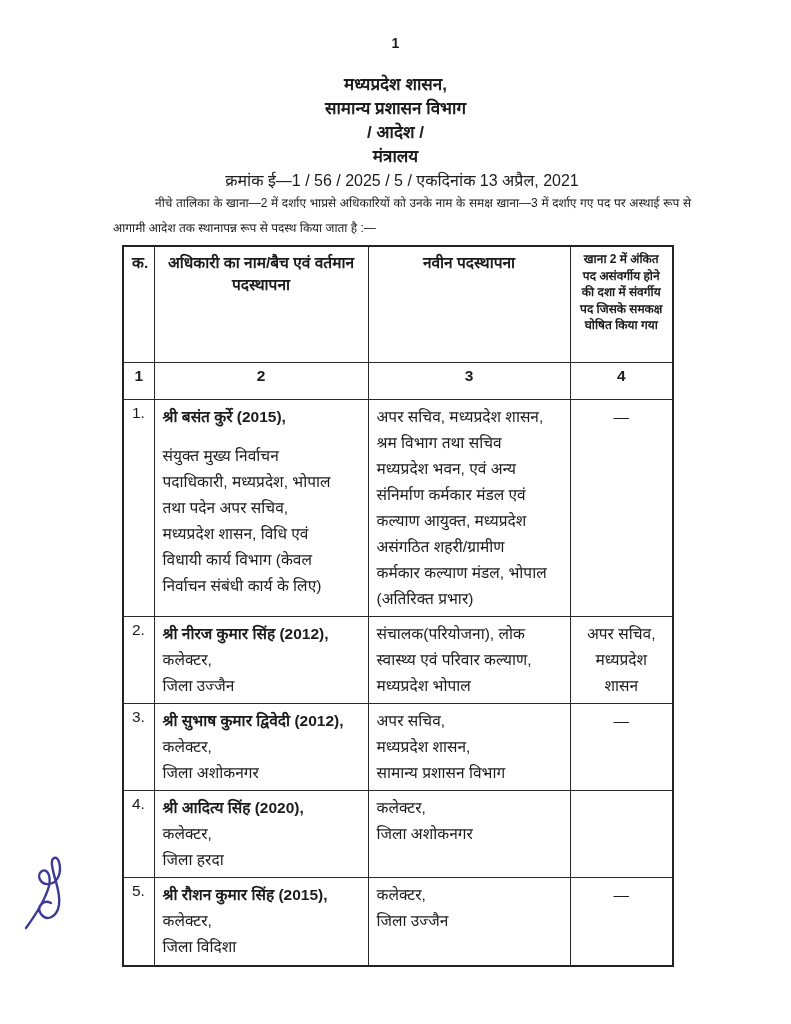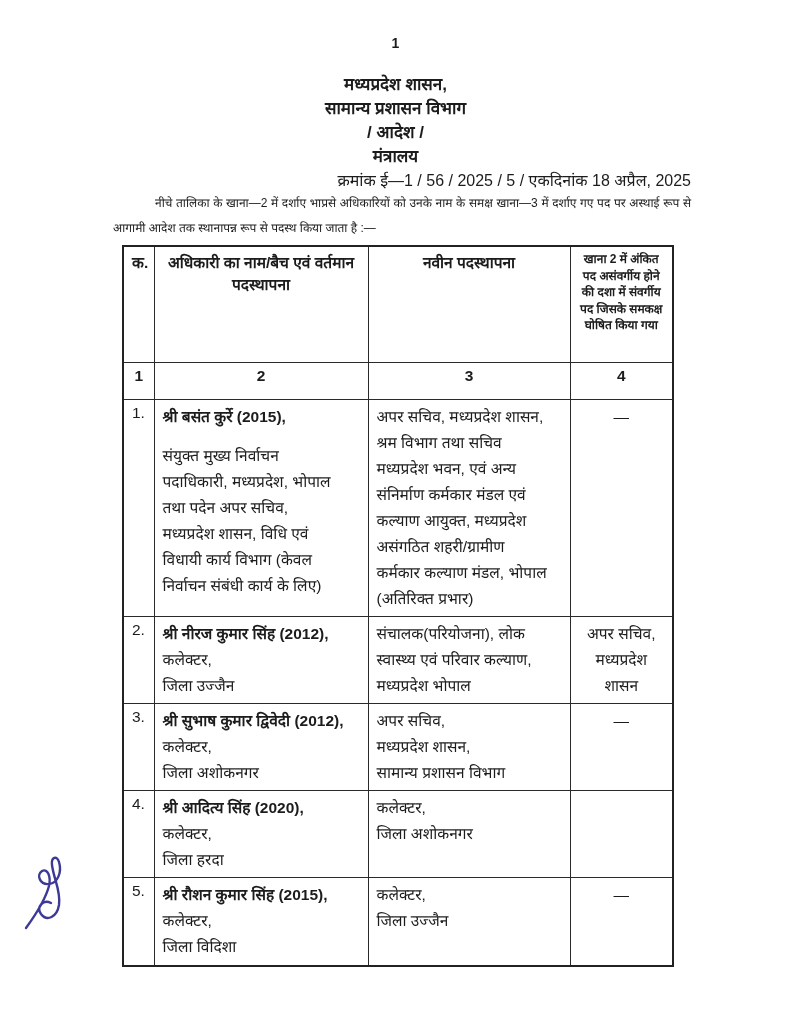--- a/index.html
+++ b/index.html
@@ -25,21 +25,21 @@
     font-weight: 700;
     font-size: 17px;
     line-height: 24px;
   }
   .content {
     margin-left: 113px;
     margin-right: 100px; 
   }
   .meta-line {
     display: flex;
-    justify-content: flex-end;
+    justify-content: center;
     font-size: 16px;
     line-height: 21px;
     margin-top: 1px;
   }
   .intro {
     font-size: 12px;
     line-height: 25px;
     text-align: justify;
     text-indent: 42px;
   }
@@ -94,21 +94,21 @@
   <div class="title-block">
     <div>मध्यप्रदेश शासन,</div>
     <div>सामान्य प्रशासन विभाग</div>
     <div>/ आदेश /</div>
     <div>मंत्रालय</div>
   </div>
 
   <div class="content">
     <div class="meta-line">
       <span>क्रमांक ई—1 / 56 / 2025 / 5 / एक</span>
-      <span>दिनांक 18 अप्रैल, 2025</span>
+      <span>दिनांक 13 अप्रैल, 2021</span>
     </div>
 
     <p class="intro">नीचे तालिका के खाना—2 में दर्शाए  भाप्रसे अधिकारियों को उनके नाम के समक्ष खाना—3 में दर्शाए गए पद पर अस्थाई रूप से आगामी आदेश तक स्थानापन्न रूप से पदस्थ किया जाता है :—</p>
 
     <table class="order-table">
       <colgroup>
           <col class="c1">
           <col class="c2">
           <col class="c3">
           <col class="c4">

